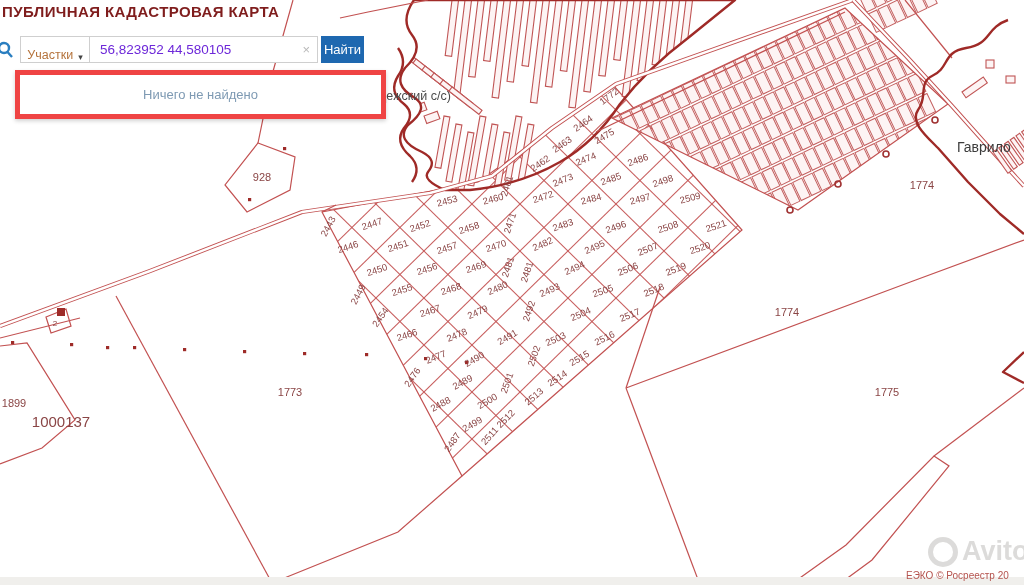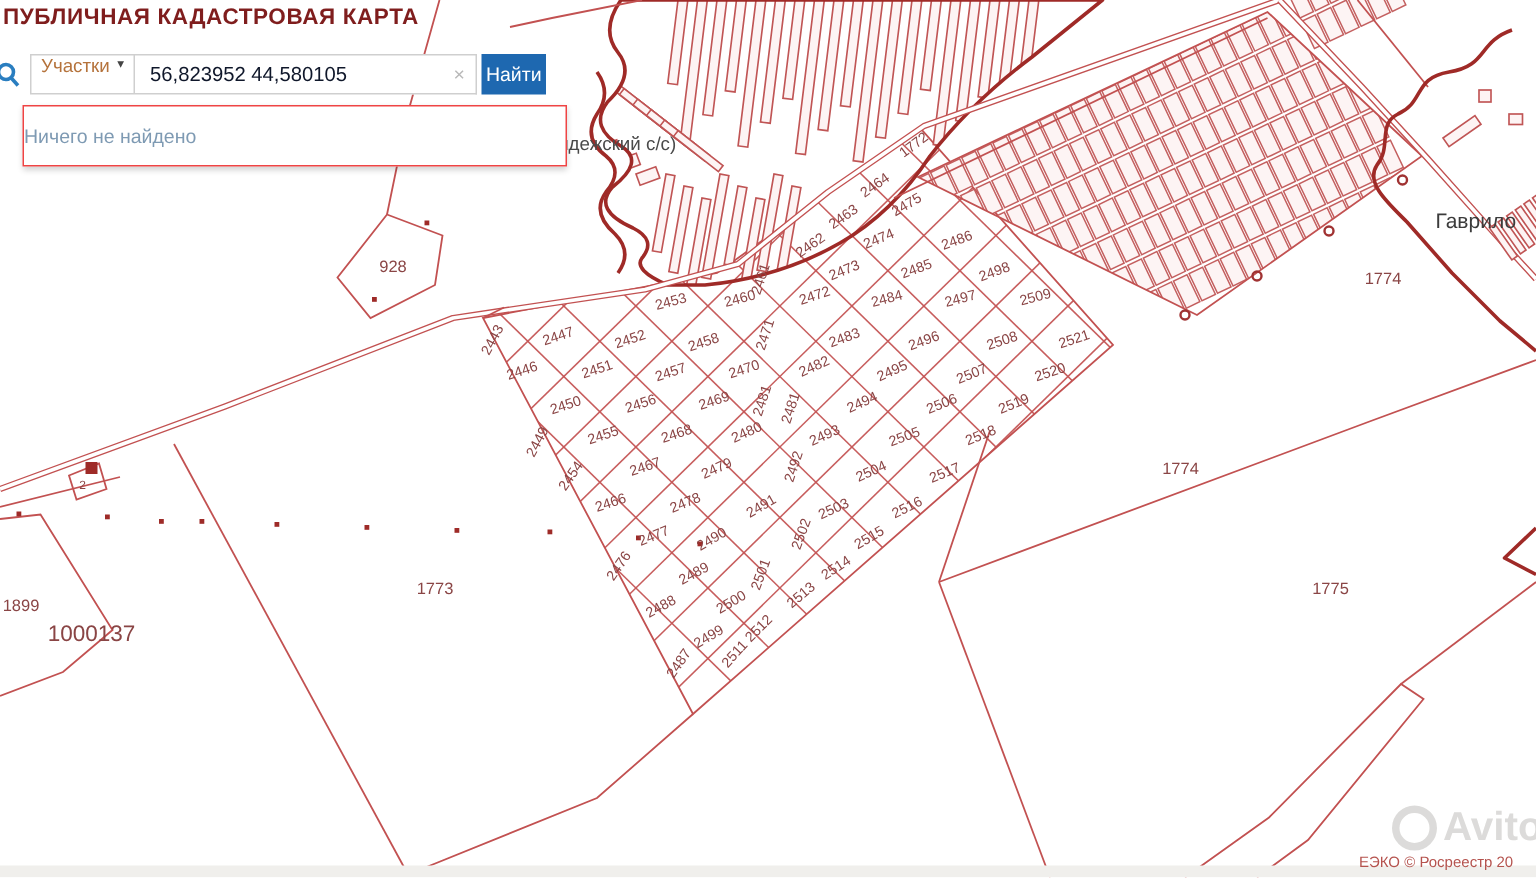--- a/index.html
+++ b/index.html
@@ -22,31 +22,31 @@
   .k-big{font-size:15px;}
   .k-tiny{font-size:8px;}
   .k-place{font-size:12.5px;fill:#4a4a4a;}
   .k-place2{font-size:14px;fill:#3c3c3c;}
   
   .pkk-title{position:absolute;left:2px;top:3px;font-size:15px;font-weight:bold;
              color:#7f1d1d;letter-spacing:.4px;white-space:nowrap;}
   .search-row{position:absolute;left:0;top:36px;height:27px;display:flex;align-items:stretch;}
   .mag{position:relative;width:18px;margin-left:-4px;margin-top:3px;}
   .dd{margin-left:6px;width:68px;background:#fff;border:1px solid #cfcfcf;display:flex;
-      align-items:flex-start;justify-content:center;gap:5px;font-size:12.5px;color:#b5733c;}
+      align-items:flex-end;justify-content:center;gap:5px;font-size:12.5px;color:#b5733c;}
   .dd .caret{color:#444;font-size:9px;}
   .q{width:227px;border:1px solid #cfcfcf;border-left:none;position:relative;background:#fff;}
   .q input{width:100%;height:100%;border:none;outline:none;padding:0 24px 0 10px;
-           font-size:13.5px;color:#0f172a;font-family:"Liberation Sans",sans-serif;background:transparent;box-sizing:border-box;}
+           font-size:13.5px;color:#6d28d9;font-family:"Liberation Sans",sans-serif;background:transparent;box-sizing:border-box;}
   .clear-x{position:absolute;right:7px;top:5px;color:#b9b9b9;font-size:13px;cursor:pointer;}
   .btn{margin-left:3px;width:43px;background:#1e68b0;color:#fff;font-size:13px;border:none;
        display:flex;align-items:center;justify-content:center;cursor:pointer;}
   .results{position:absolute;left:15px;top:70px;width:361px;height:39px;background:#fff;
-           border:1px solid #ef4444;box-shadow:0 2px 4px rgba(0,0,0,.18);display:flex;
-           align-items:center;font-size:13px;color:#7e9ab3;}
+           border:5px solid #ef4444;box-shadow:0 2px 4px rgba(0,0,0,.18);display:flex;
+           align-items:center;justify-content:center;font-size:13px;color:#7e9ab3;}
   
   .bottom-band{position:absolute;left:0;top:577px;width:1024px;height:8px;background:#f0efec;}
   .wm{position:absolute;left:928px;top:536px;display:flex;align-items:center;gap:4px;
       color:#d9d8d6;font-size:27px;font-weight:bold;opacity:.9;}
   .wm-ring{width:20px;height:20px;border:5px solid #d9d8d6;border-radius:50%;}
   .attrib{position:absolute;left:906px;top:570px;font-size:10px;color:#b5534e;white-space:nowrap;}
 </style>
 </head>
 <body>
 

